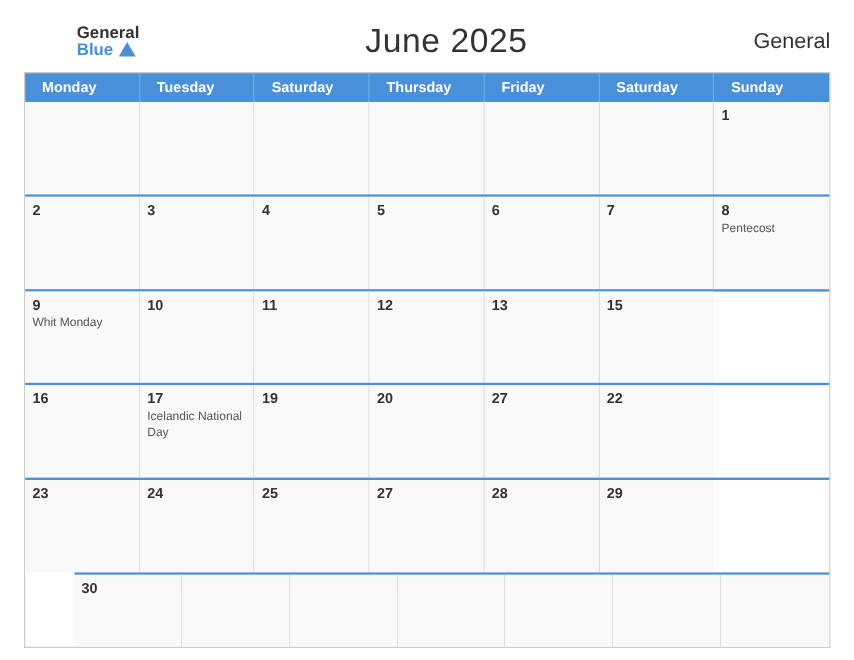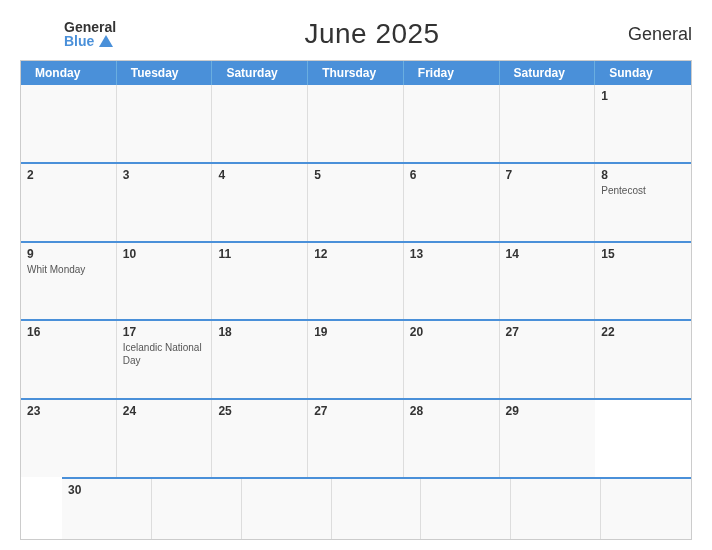--- a/index.html
+++ b/index.html
@@ -206,36 +206,30 @@
           <div class="cal-cell">
             <div class="day-num">11</div>
           </div>
           <div class="cal-cell">
             <div class="day-num">12</div>
           </div>
           <div class="cal-cell">
             <div class="day-num">13</div>
           </div>
           <div class="cal-cell">
-            <div class="day-num">14</div>
-          </div>
-          <div class="cal-cell">
             <div class="day-num">15</div>
           </div>
         </div>
         <div class="cal-row">
           <div class="cal-cell">
             <div class="day-num">16</div>
           </div>
           <div class="cal-cell">
             <div class="day-num">17</div>
             <div class="day-event">Icelandic National Day</div>
-          </div>
-          <div class="cal-cell">
-            <div class="day-num">18</div>
           </div>
           <div class="cal-cell">
             <div class="day-num">19</div>
           </div>
           <div class="cal-cell">
             <div class="day-num">20</div>
           </div>
           <div class="cal-cell">
             <div class="day-num">27</div>
           </div>

